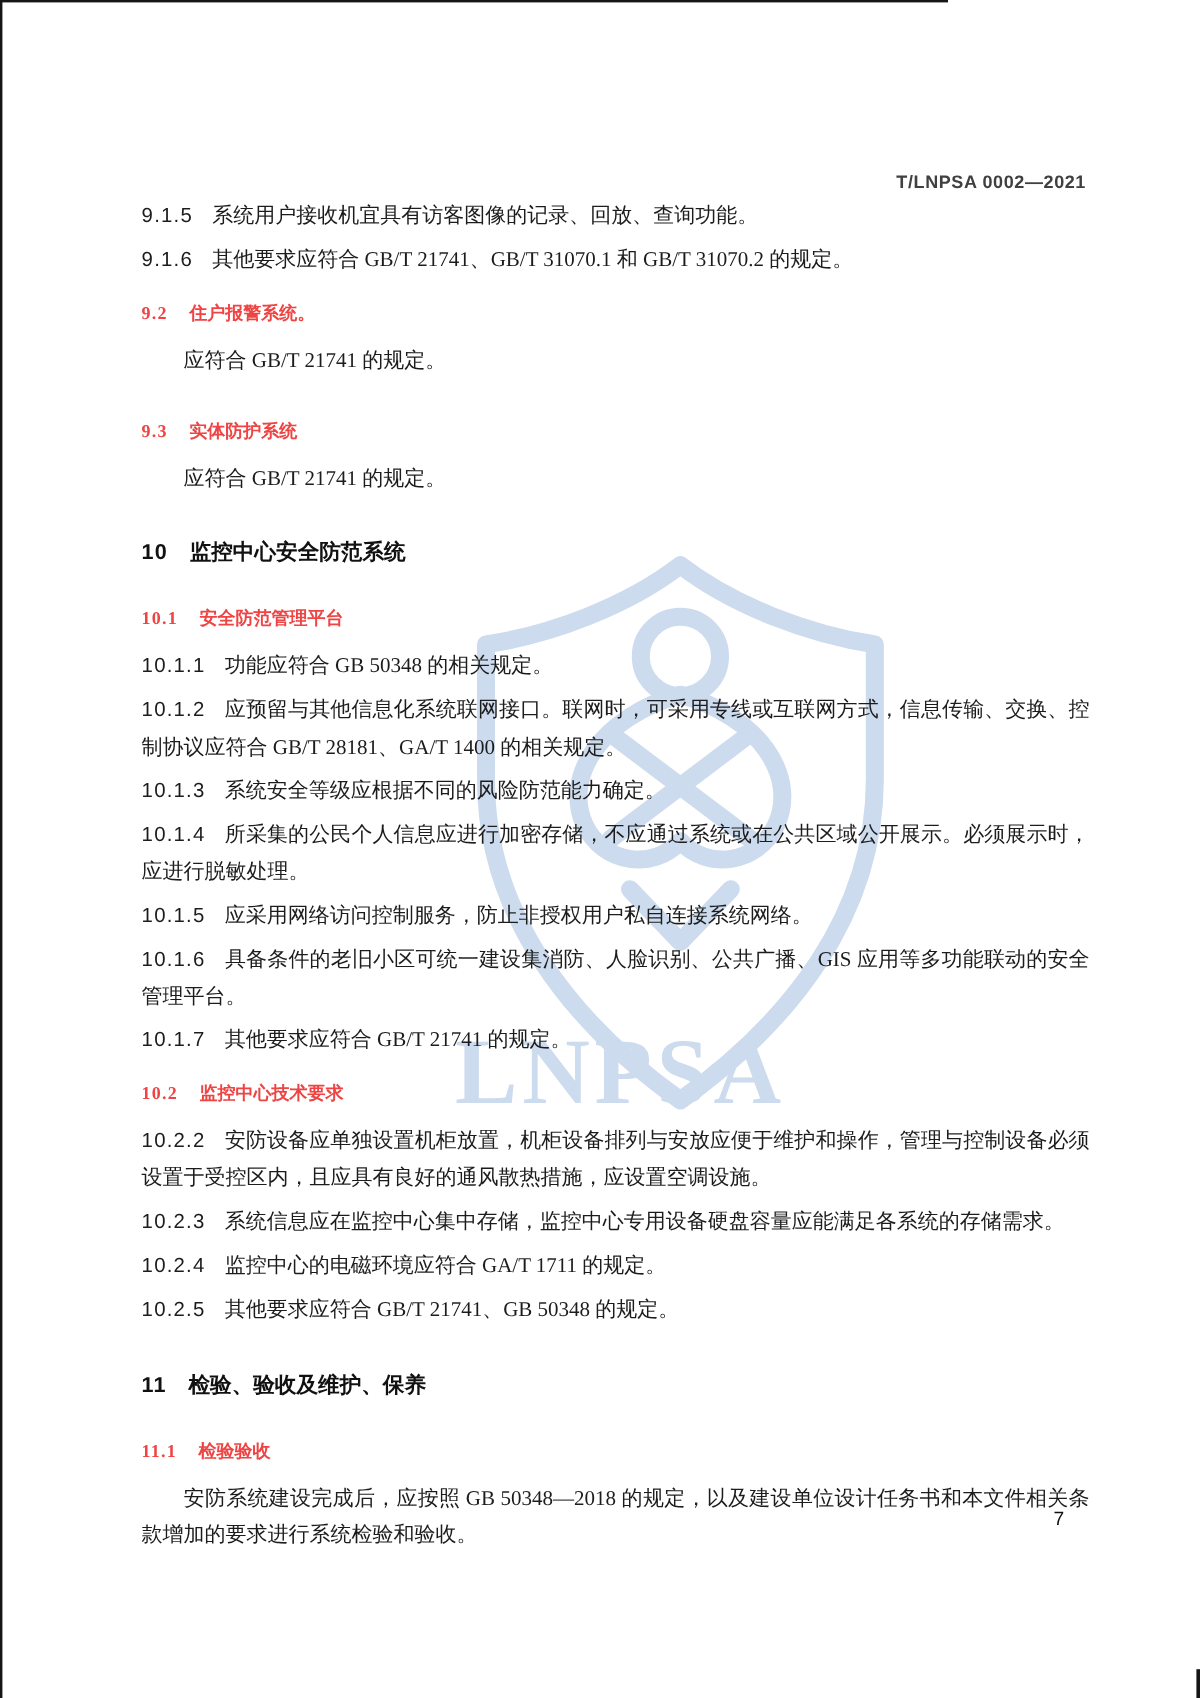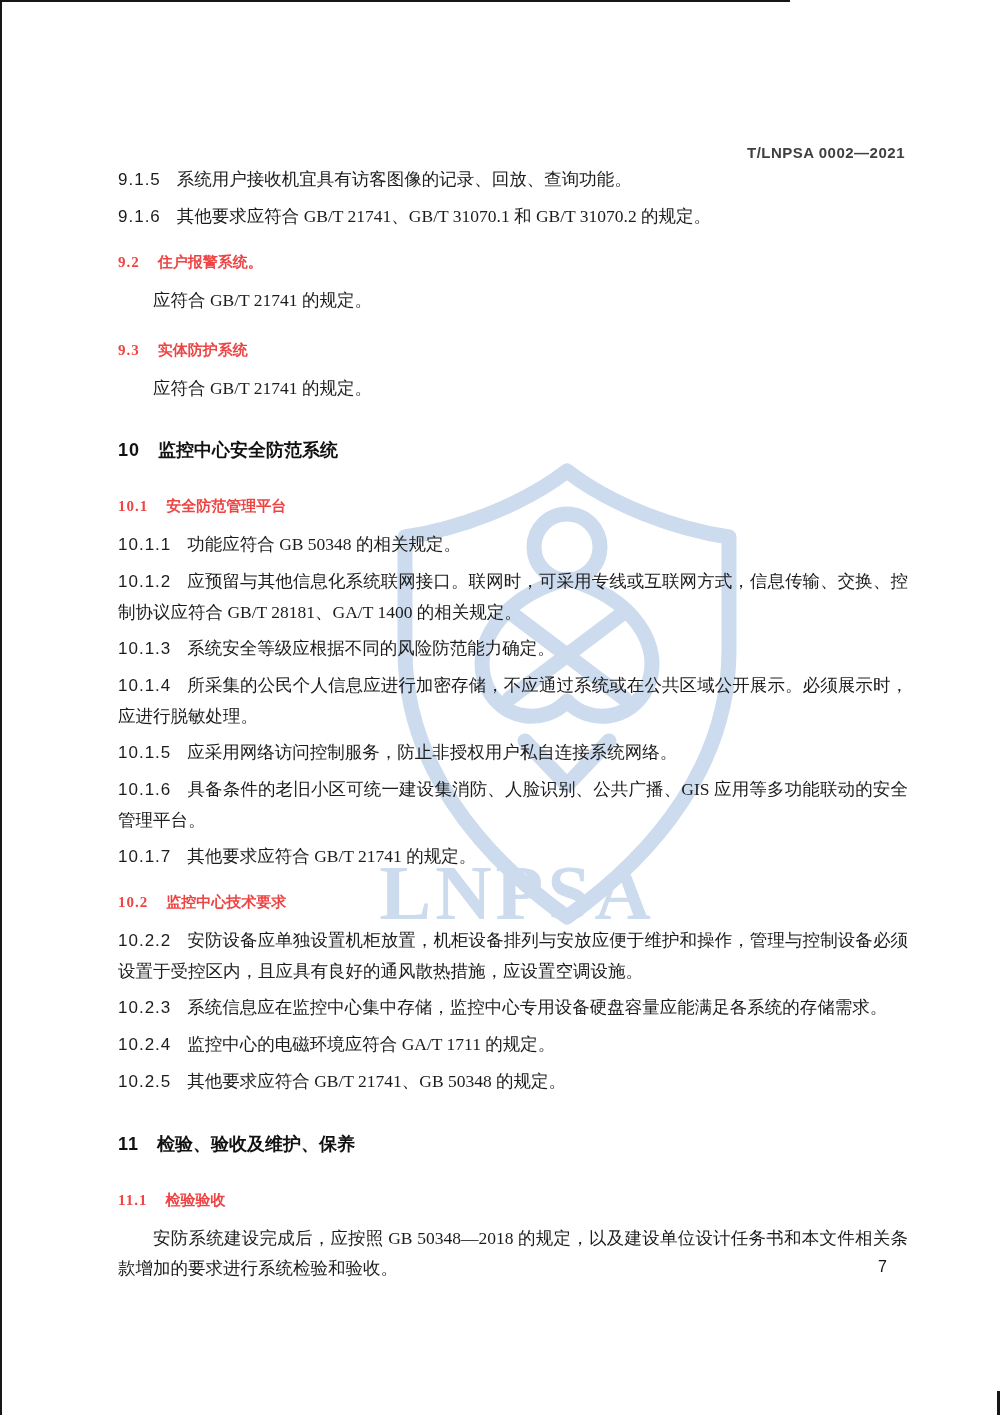--- a/index.html
+++ b/index.html
@@ -26,21 +26,21 @@
   .clause, .para { font-size:17.5px; line-height:30px; text-align:justify; margin:6px 0; }
   .clause .num { font-family:"Liberation Sans","DejaVu Sans",sans-serif; font-size:17px;
                  margin-right:16px; letter-spacing:1px; }
   .para { text-indent:2em; }
 
   .h1 { font-family:"Liberation Sans","DejaVu Sans",sans-serif; font-weight:bold;
         font-size:18px; line-height:30px; margin:32px 0 26px 0; color:#111; }
   .h2 { font-family:Liberation Serif, serif; font-weight:bold;
         font-size:15px; line-height:30px; margin:15px 0 8px 0; color:#ef4444; }
   .h1 .num, .h2 .num { margin-right:18px; letter-spacing:1px; }
-  .gap-lg { margin-top:20px; }
+  .gap-lg { margin-top:30px; }
 
   .page-number { position:absolute; left:878px; top:1258px; z-index:2;
                  font-family:"Liberation Sans","DejaVu Sans",sans-serif; font-size:16px; color:#111; }
 
   svg .wm-stroke { fill:none; stroke:#ccdbed; stroke-linecap:round; stroke-linejoin:round; }
 </style>
 </head>
 <body>
 
 <div class="edge-left"></div>

